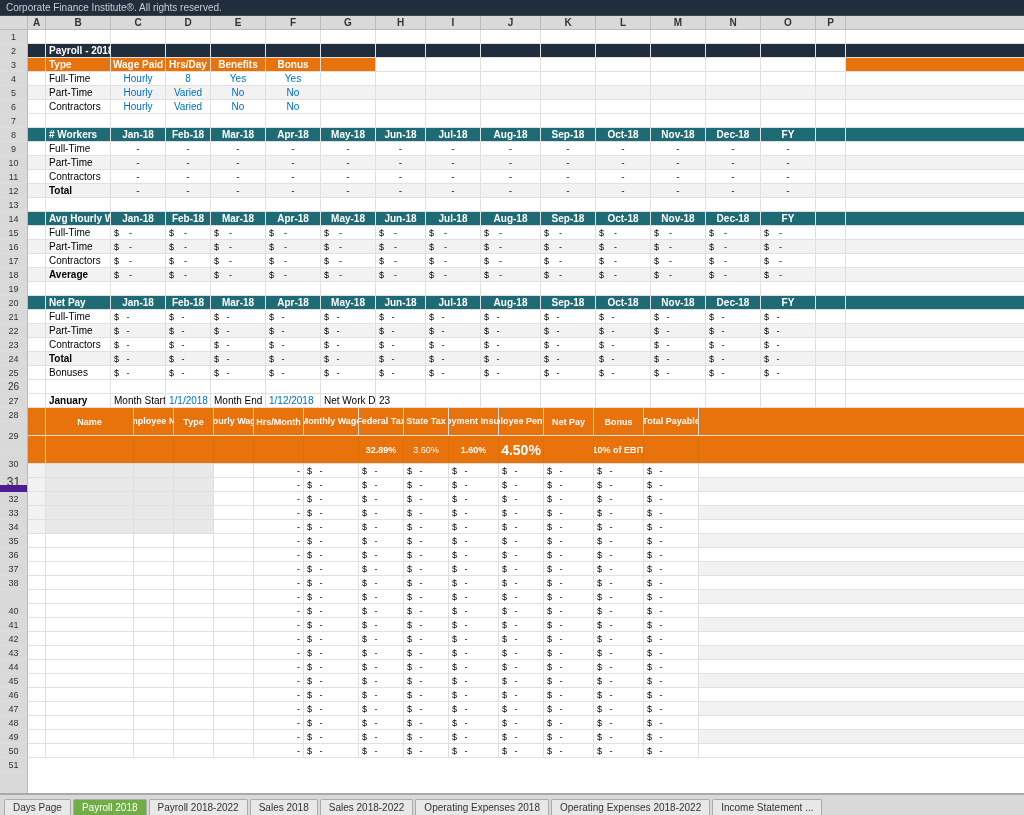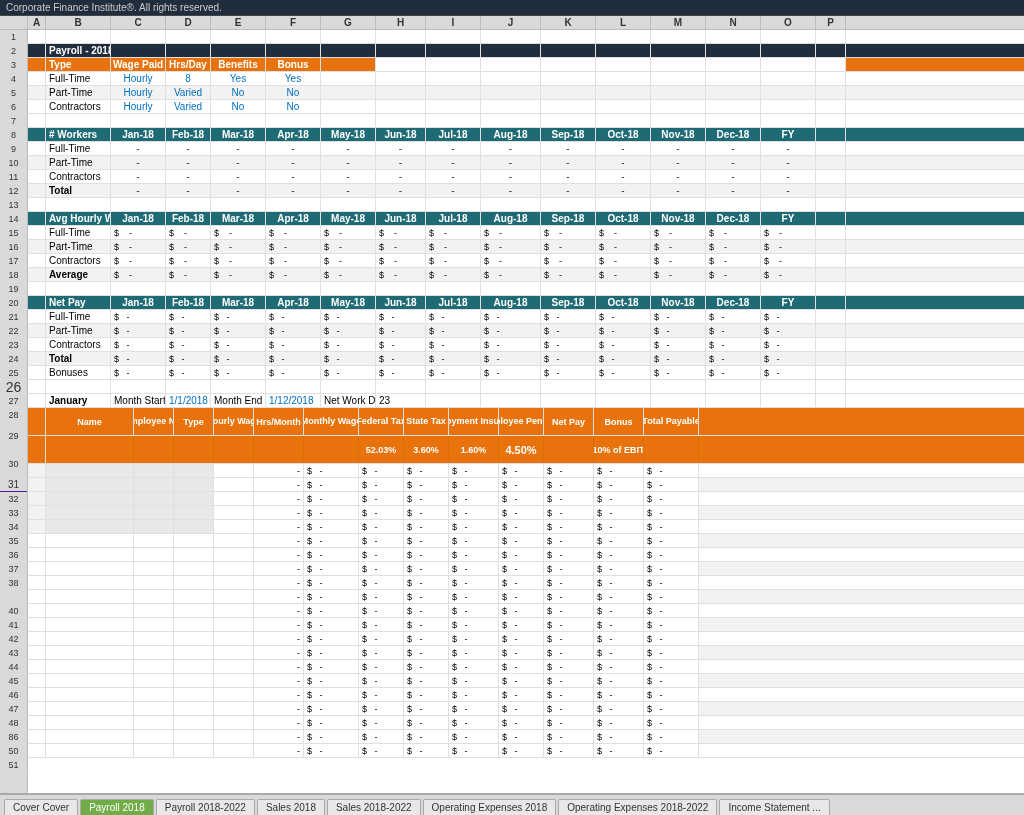--- a/index.html
+++ b/index.html
@@ -126,44 +126,44 @@
       <div class="row-num" style="height:14px; border-bottom:1px solid #ddd; font-size:9px;">16</div>
       <div class="row-num" style="height:14px; border-bottom:1px solid #ddd; font-size:9px;">17</div>
       <div class="row-num" style="height:14px; border-bottom:1px solid #ddd; font-size:9px;">18</div>
       <div class="row-num" style="height:14px; border-bottom:1px solid #ddd; font-size:9px;">19</div>
       <div class="row-num" style="height:14px; border-bottom:1px solid #ddd; font-size:9px;">20</div>
       <div class="row-num" style="height:14px; border-bottom:1px solid #ddd; font-size:9px;">21</div>
       <div class="row-num" style="height:14px; border-bottom:1px solid #ddd; font-size:9px;">22</div>
       <div class="row-num" style="height:14px; border-bottom:1px solid #ddd; font-size:9px;">23</div>
       <div class="row-num" style="height:14px; border-bottom:1px solid #ddd; font-size:9px;">24</div>
       <div class="row-num" style="height:14px; border-bottom:1px solid #ddd; font-size:9px;">25</div>
-      <div class="row-num" style="height:14px; border-bottom:1px solid #ddd; font-size:14px;">26</div>
+      <div class="row-num" style="height:14px; border-bottom:1px solid #ddd; font-size:10px;">26</div>
       <div class="row-num" style="height:14px; border-bottom:1px solid #ddd; font-size:9px;">27</div>
       <div class="row-num" style="height:14px; border-bottom:1px solid #ddd; font-size:9px;">28</div>
       <div class="row-num" style="height:28px; border-bottom:1px solid #ddd; font-size:9px;">29</div>
       <div class="row-num" style="height:28px; border-bottom:1px solid #ddd; font-size:9px;">30</div>
-      <div class="row-num" style="height:14px; border-bottom:1px solid #4c1d95; font-size:10px;">31</div>
+      <div class="row-num" style="height:14px; border-bottom:7px solid #4c1d95; font-size:12px;">31</div>
       <div class="row-num" style="height:14px; border-bottom:1px solid #ddd; font-size:9px;">32</div>
       <div class="row-num" style="height:14px; border-bottom:1px solid #ddd; font-size:9px;">33</div>
       <div class="row-num" style="height:14px; border-bottom:1px solid #ddd; font-size:9px;">34</div>
       <div class="row-num" style="height:14px; border-bottom:1px solid #ddd; font-size:9px;">35</div>
       <div class="row-num" style="height:14px; border-bottom:1px solid #ddd; font-size:9px;">36</div>
       <div class="row-num" style="height:14px; border-bottom:1px solid #ddd; font-size:9px;">37</div>
       <div class="row-num" style="height:14px; border-bottom:1px solid #ddd; font-size:9px;">38</div>
       <div class="row-num" style="height:14px; border-bottom:1px solid #ddd; font-size:10px;margin-left:45px;">39</div>
       <div class="row-num" style="height:14px; border-bottom:1px solid #ddd; font-size:9px;">40</div>
       <div class="row-num" style="height:14px; border-bottom:1px solid #ddd; font-size:9px;">41</div>
       <div class="row-num" style="height:14px; border-bottom:1px solid #ddd; font-size:9px;">42</div>
       <div class="row-num" style="height:14px; border-bottom:1px solid #ddd; font-size:9px;">43</div>
       <div class="row-num" style="height:14px; border-bottom:1px solid #ddd; font-size:9px;">44</div>
       <div class="row-num" style="height:14px; border-bottom:1px solid #ddd; font-size:9px;">45</div>
       <div class="row-num" style="height:14px; border-bottom:1px solid #ddd; font-size:9px;">46</div>
       <div class="row-num" style="height:14px; border-bottom:1px solid #ddd; font-size:9px;">47</div>
       <div class="row-num" style="height:14px; border-bottom:1px solid #ddd; font-size:9px;">48</div>
-      <div class="row-num" style="height:14px; border-bottom:1px solid #ddd; font-size:9px;">86</div>
+      <div class="row-num" style="height:14px; border-bottom:1px solid #ddd; font-size:9px;">49</div>
       <div class="row-num" style="height:14px; border-bottom:1px solid #ddd; font-size:9px;">50</div>
       <div class="row-num" style="height:14px; border-bottom:1px solid #ddd; font-size:9px;">51</div>
     </div>
 
     <div style="flex:1; overflow:auto;">
 
       <div class="row" style="height:14px; background:#fff;">
         <div class="cell col-A"></div>
         <div class="cell col-B"></div>
         <div class="cell col-C"></div>
@@ -711,24 +711,24 @@
       </div>
 
       <div class="row orange-header-row" style="height:28px;">
         <div class="cell col-A" style="background:#e8720c;"></div>
         <div class="cell" style="width:88px; min-width:88px; background:#e8720c; border-right:1px solid #d97000;"></div>
         <div class="cell" style="width:40px; min-width:40px; background:#e8720c; border-right:1px solid #d97000;"></div>
         <div class="cell" style="width:40px; min-width:40px; background:#e8720c; border-right:1px solid #d97000;"></div>
         <div class="cell" style="width:40px; min-width:40px; background:#e8720c; border-right:1px solid #d97000;"></div>
         <div class="cell" style="width:50px; min-width:50px; background:#e8720c; border-right:1px solid #d97000;"></div>
         <div class="cell" style="width:55px; min-width:55px; background:#e8720c; border-right:1px solid #d97000;"></div>
-        <div class="cell" style="width:45px; min-width:45px; background:#e8720c; font-size:9px; color:#fff; font-weight:bold; justify-content:center; border-right:1px solid #d97000;">52.03%</div>
-        <div class="cell" style="width:45px; min-width:45px; background:#e8720c; font-size:9px; color:#fff; font-weight:bold; justify-content:center; border-right:1px solid #d97000;">3.60%</div>
+        <div class="cell" style="width:45px; min-width:45px; background:#e8720c; font-size:9px; color:#fff; font-weight:bold; justify-content:center; border-right:1px solid #d97000;">32.89%</div>
+        <div class="cell" style="width:45px; min-width:45px; background:#e8720c; font-size:9px; color:#fff; font-weight:normal; justify-content:center; border-right:1px solid #d97000;">3.60%</div>
         <div class="cell" style="width:50px; min-width:50px; background:#e8720c; font-size:9px; color:#fff; font-weight:bold; justify-content:center; border-right:1px solid #d97000;">1.60%</div>
-        <div class="cell" style="width:45px; min-width:45px; background:#e8720c; font-size:11px; color:#fff; font-weight:bold; justify-content:center; border-right:1px solid #d97000;">4.50%</div>
+        <div class="cell" style="width:45px; min-width:45px; background:#e8720c; font-size:14px; color:#fff; font-weight:bold; justify-content:center; border-right:1px solid #d97000;">4.50%</div>
         <div class="cell" style="width:50px; min-width:50px; background:#e8720c; border-right:1px solid #d97000;"></div>
         <div class="cell" style="width:50px; min-width:50px; background:#e8720c; font-size:9px; color:#fff; font-weight:bold; justify-content:center; border-right:1px solid #d97000;">10% of EBIT</div>
         <div class="cell" style="width:55px; min-width:55px; background:#e8720c; border-right:1px solid #d97000;"></div>
       </div>
 
       <div id="data-rows-container">
           <div class="row" style="height: 14px; background: rgb(255, 255, 255);">
       <div class="cell col-A" style="background:#f2f2f2;"></div>
       <div class="cell" style="width:88px; min-width:88px; background:#e8e8e8; border-right:1px solid #e0e0e0;"></div>
       <div class="cell" style="width:40px; min-width:40px; background:#e8e8e8; border-right:1px solid #e0e0e0;"></div>
@@ -1063,21 +1063,21 @@
       <div class="cell" style="width:50px; min-width:50px; background:#fff; border-right:1px solid #e0e0e0; font-size:9px;">$ &nbsp;&nbsp;-</div>
       <div class="cell" style="width:50px; min-width:50px; background:#fff; border-right:1px solid #e0e0e0; font-size:9px;">$ &nbsp;&nbsp;-</div>
       <div class="cell" style="width:55px; min-width:55px; background:#fff; border-right:1px solid #e0e0e0; font-size:9px;">$ &nbsp;&nbsp;-</div>
     </div>
         </div>
 
     </div>
   </div>
 
   <div class="tabs-bar">
-    <div class="tab">Cover Cover</div>
+    <div class="tab">Days Page</div>
     <div class="tab green-tab" style="background:#70ad47;">Payroll 2018</div>
     <div class="tab">Payroll 2018-2022</div>
     <div class="tab">Sales 2018</div>
     <div class="tab">Sales 2018-2022</div>
     <div class="tab">Operating Expenses 2018</div>
     <div class="tab">Operating Expenses 2018-2022</div>
     <div class="tab">Income Statement ...</div>
   </div>
 </div>
 

